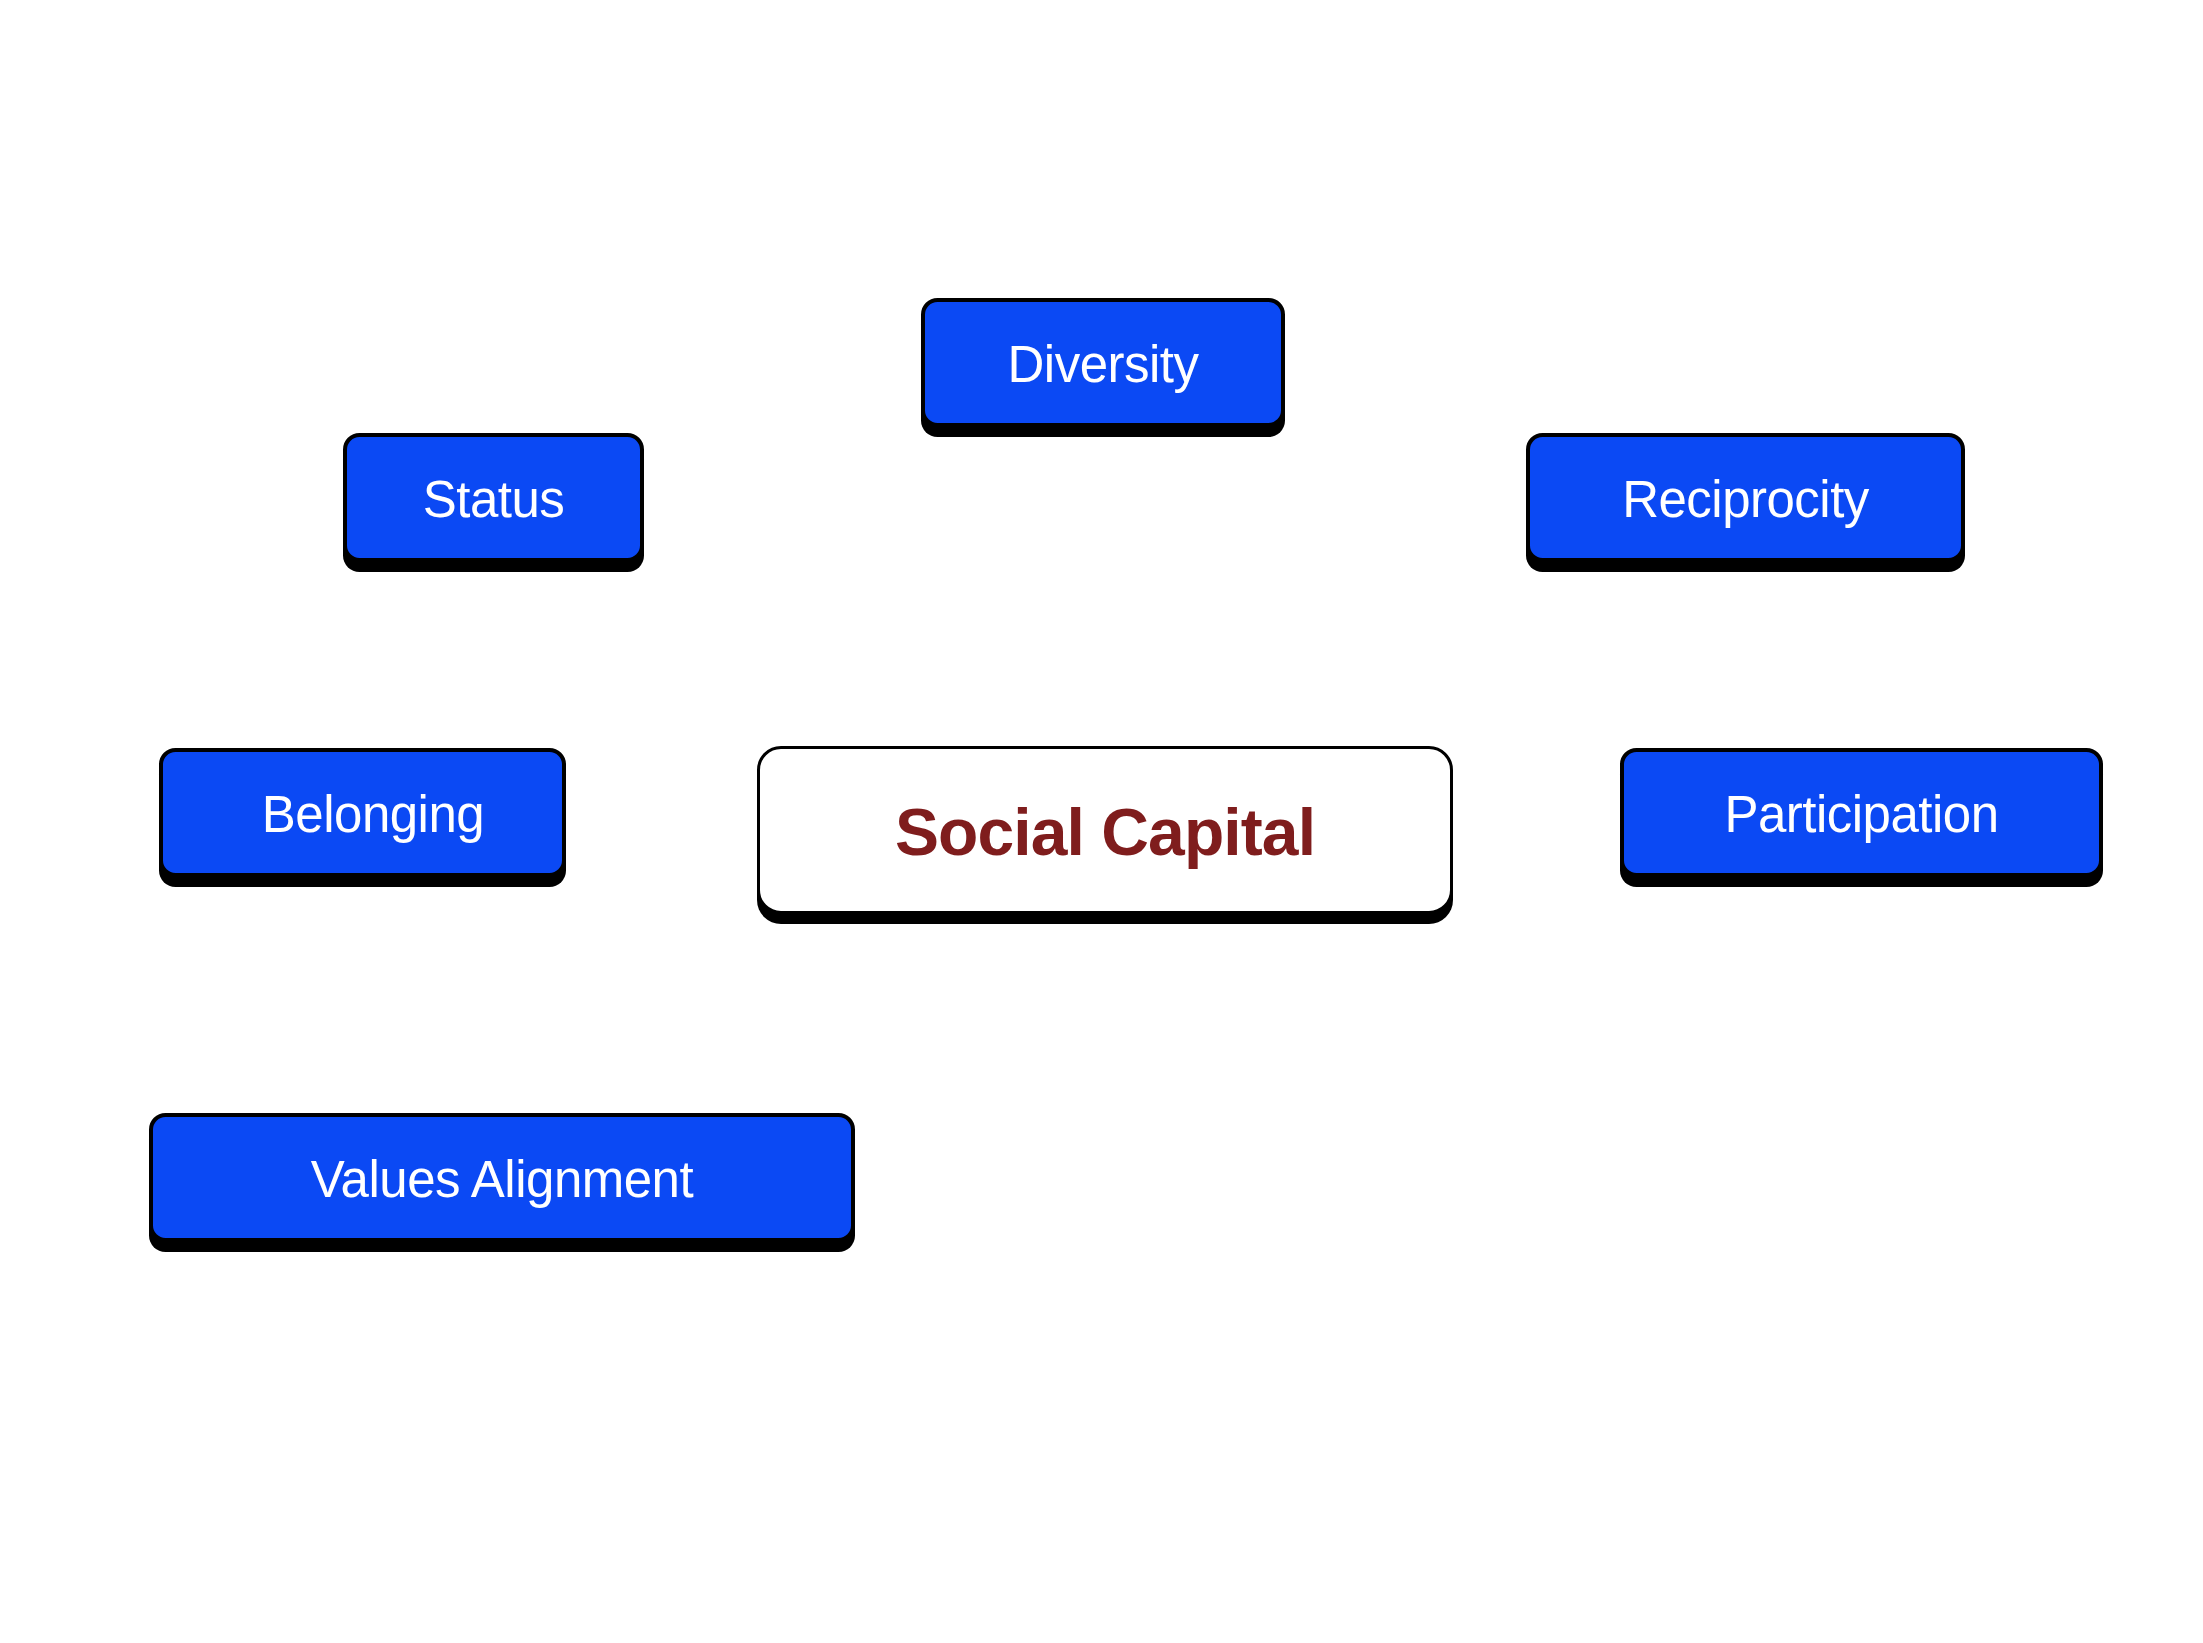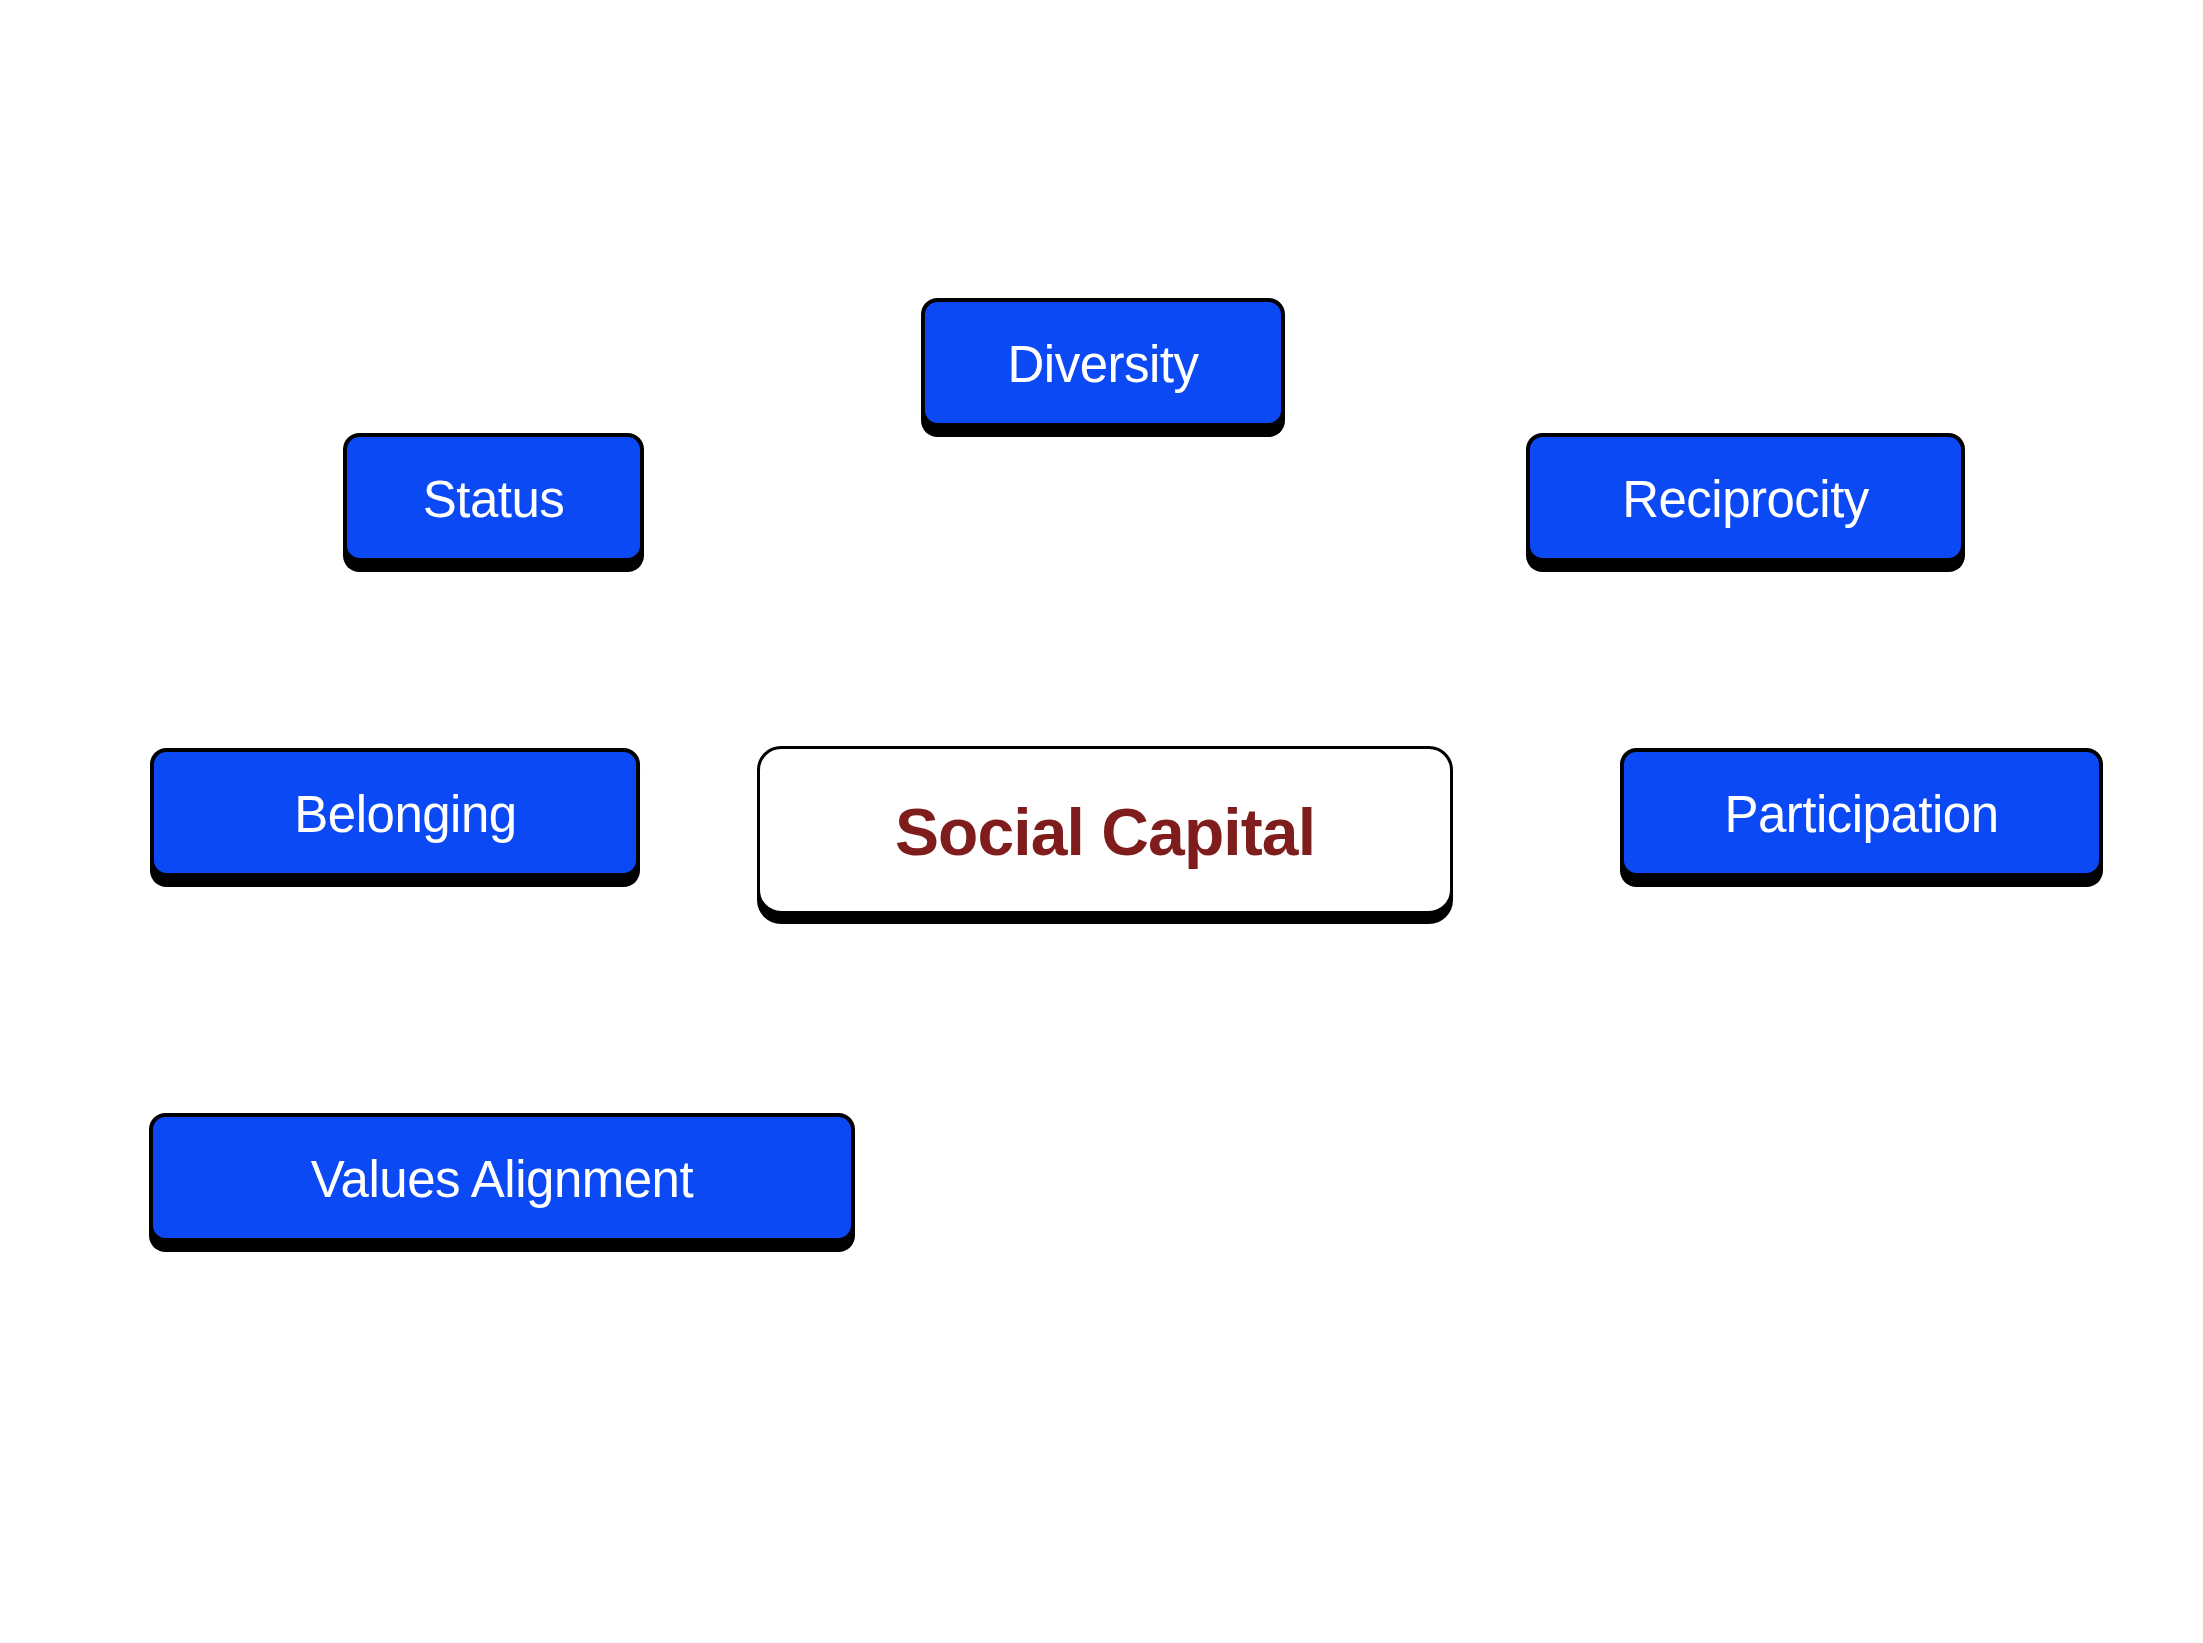--- a/index.html
+++ b/index.html
@@ -54,21 +54,21 @@
     font-size: 66px;
     font-weight: 700;
     letter-spacing: -0.9px;
     box-shadow: 0 10px 0 0 #000000;
   }
 
   
   #node-diversity      { left: 921px; top: 298px;  width: 364px;  height: 129px; }
   #node-status         { left: 343px;  top: 433px;  width: 301px;  height: 129px; }
   #node-reciprocity    { left: 1526px; top: 433px;  width: 439px;  height: 129px; }
-  #node-belonging      { left: 150px;  top: 748px;  width: 490px;  height: 129px; padding-left: 21px; }
+  #node-belonging      { left: 159px;  top: 748px;  width: 407px;  height: 129px; padding-left: 21px; }
   #node-participation  { left: 1620px; top: 748px;  width: 483px;  height: 129px; }
   #node-values         { left: 149px;  top: 1113px; width: 706px;  height: 129px; }
   #node-trust          { left: 1453px; top: 1113px; width: 603px;  height: 129px; }
   #node-outlook        { left: 842px;  top: 1336px; width: 523px;  height: 129px; }
   #node-social-capital { left: 757px;  top: 746px;  width: 696px;  height: 168px; }
 </style>
 </head>
 <body>
 
 <div id="canvas">

